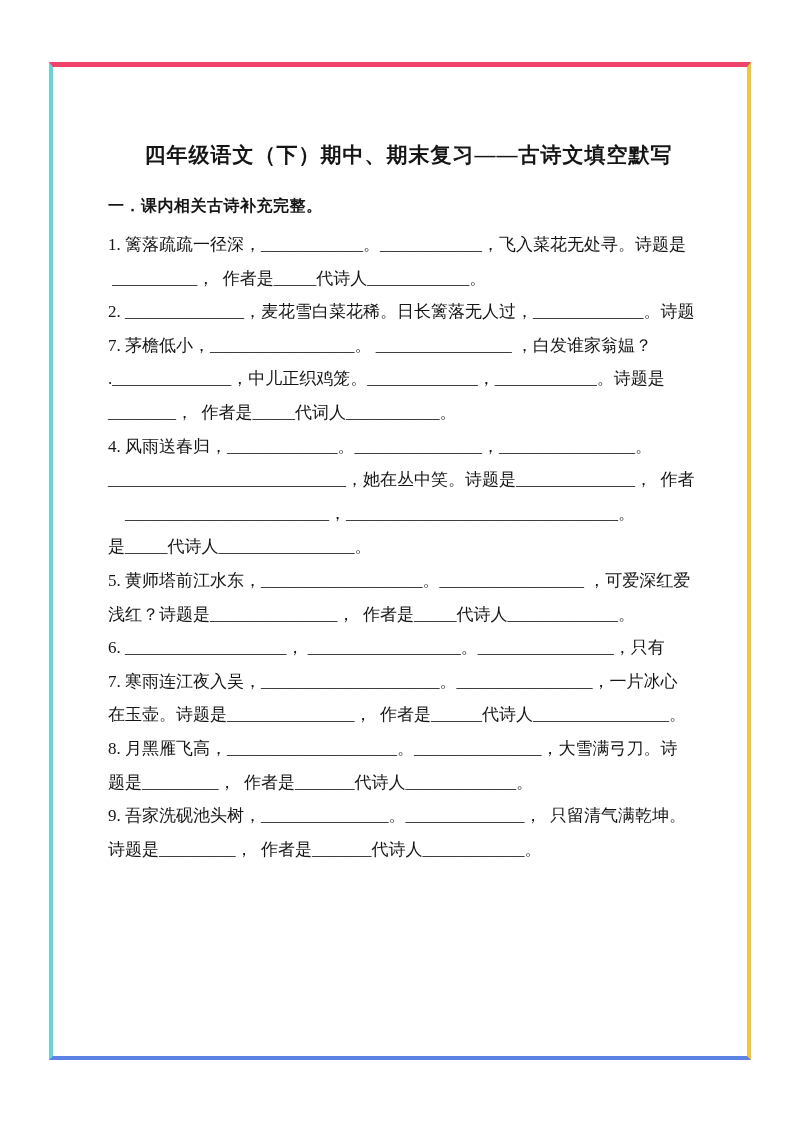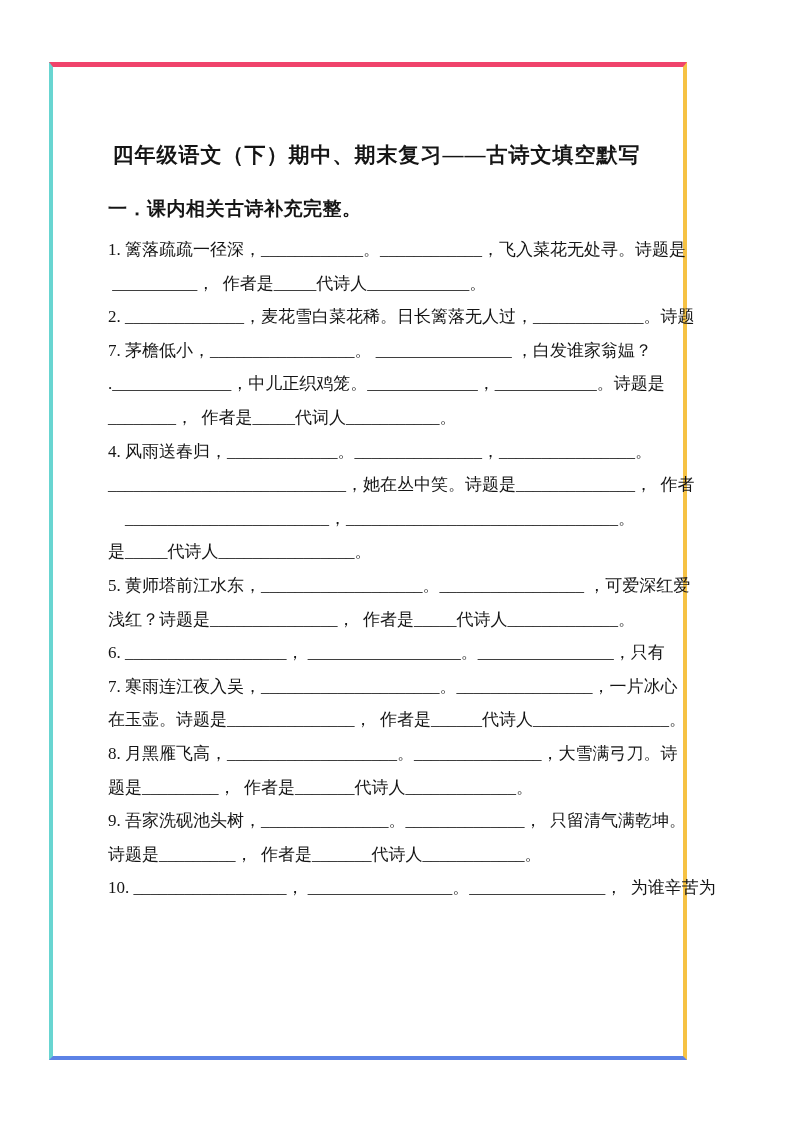--- a/index.html
+++ b/index.html
@@ -12,21 +12,21 @@
     height: 1122px;
     position: relative;
     font-family: "Liberation Serif", "DejaVu Serif", serif;
     color: #151515;
     overflow: hidden;
   }
   .frame {
     position: absolute;
     left: 49px;
     top: 62px;
-    width: 638px;
+    width: 702px;
     height: 998px;
     box-sizing: border-box;
     border-top: 5px solid #f0436b;
     border-left: 4px solid #68d5d1;
     border-right: 4px solid #f6c244;
     border-bottom: 4px solid #5c82e6;
     background: #ffffff;
   }
   .content {
     padding: 74px 38px 0 55px;
@@ -34,21 +34,21 @@
   .page-title {
     margin: 0;
     font-size: 21px;
     font-weight: bold;
     text-align: center;
     letter-spacing: 1px;
     white-space: nowrap;
   }
   .section-heading {
     margin-top: 27px;
-    font-size: 19px;
+    font-size: 16px;
     font-weight: bold;
     letter-spacing: 0.5px;
   }
   .body-lines {
     margin-top: 11px;
     font-size: 17px;
   }
   .body-lines .line {
     height: 33.6px;
     line-height: 33.6px;
@@ -75,16 +75,15 @@
         <div class="line">是_____代诗人________________。</div>
         <div class="line">5. 黄师塔前江水东，___________________。_________________ ，可爱深红爱</div>
         <div class="line">浅红？诗题是_______________，  作者是_____代诗人_____________。</div>
         <div class="line">6. ___________________， __________________。________________，只有</div>
         <div class="line">7. 寒雨连江夜入吴，_____________________。________________，一片冰心</div>
         <div class="line">在玉壶。诗题是_______________，  作者是______代诗人________________。</div>
         <div class="line">8. 月黑雁飞高，____________________。_______________，大雪满弓刀。诗</div>
         <div class="line">题是_________，  作者是_______代诗人_____________。</div>
         <div class="line">9. 吾家洗砚池头树，_______________。______________，  只留清气满乾坤。</div>
         <div class="line">诗题是_________，  作者是_______代诗人____________。</div>
-        <div class="line">10. __________________， _________________。________________，  为谁辛苦为</div>
       </div>
   </div>
 </div>
 
 </body></html>

